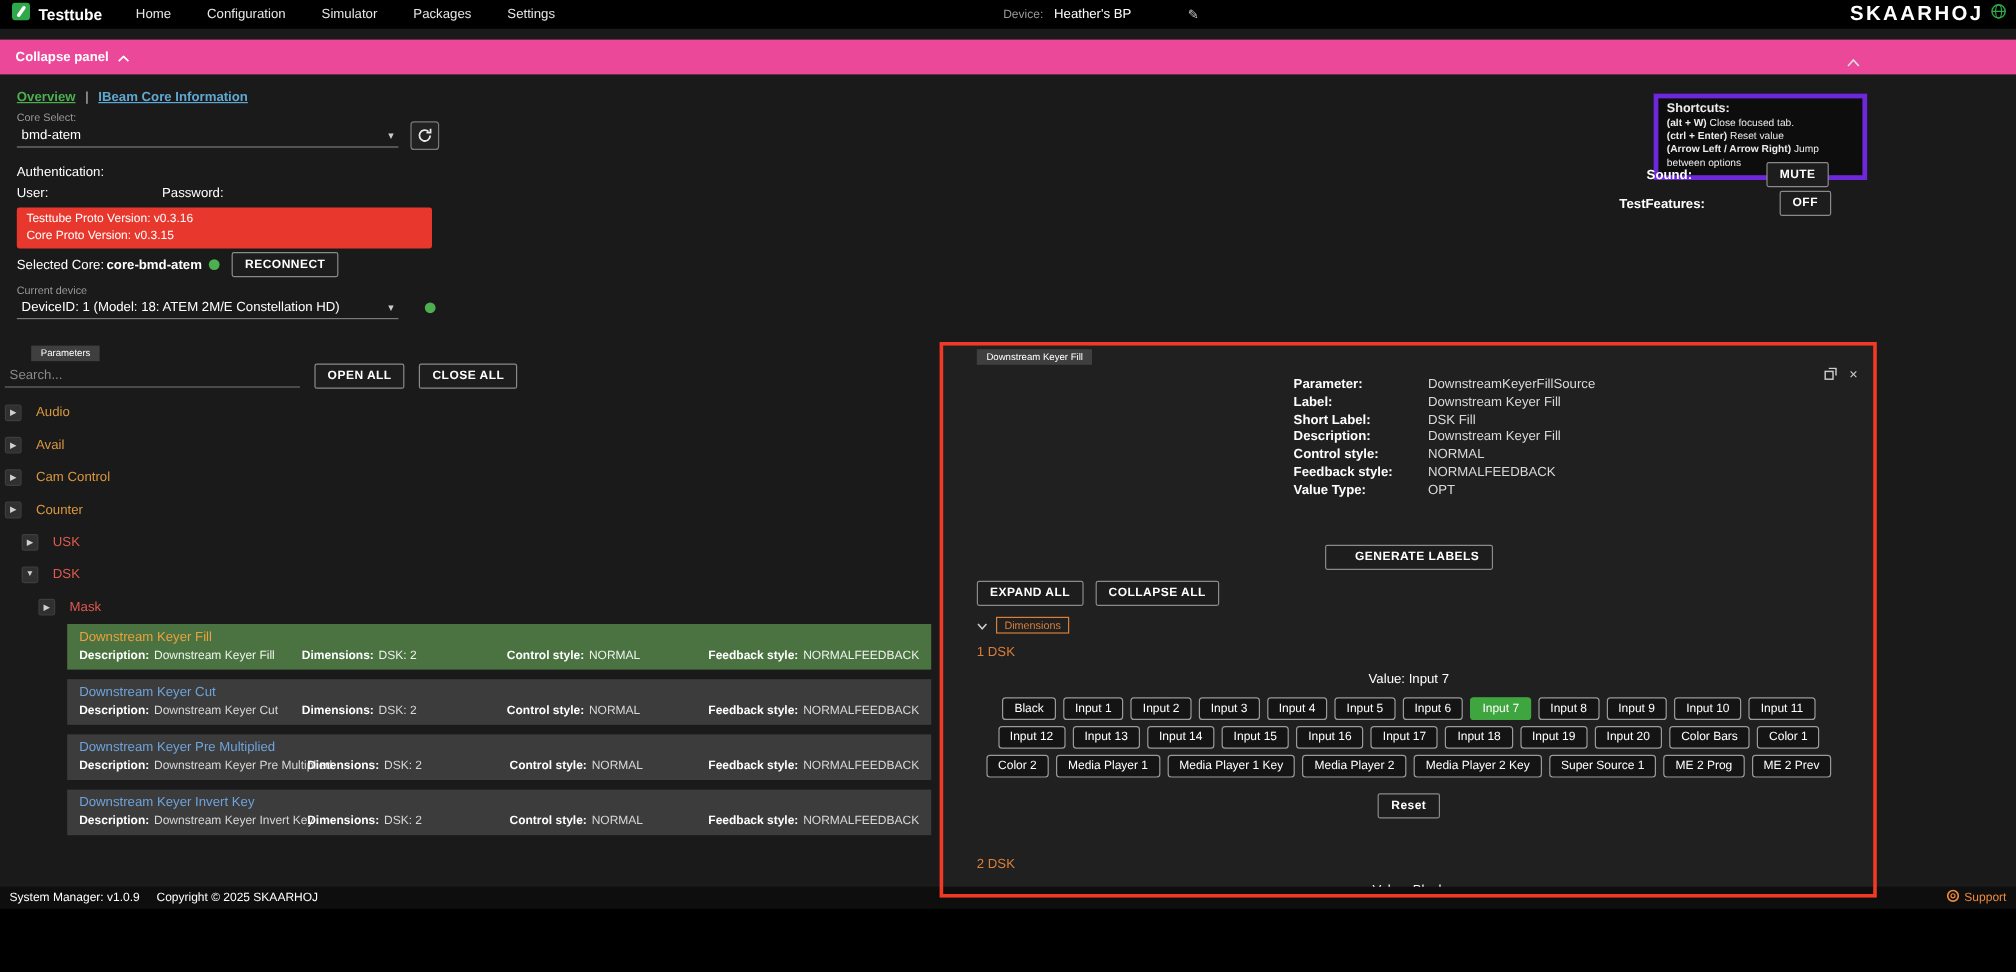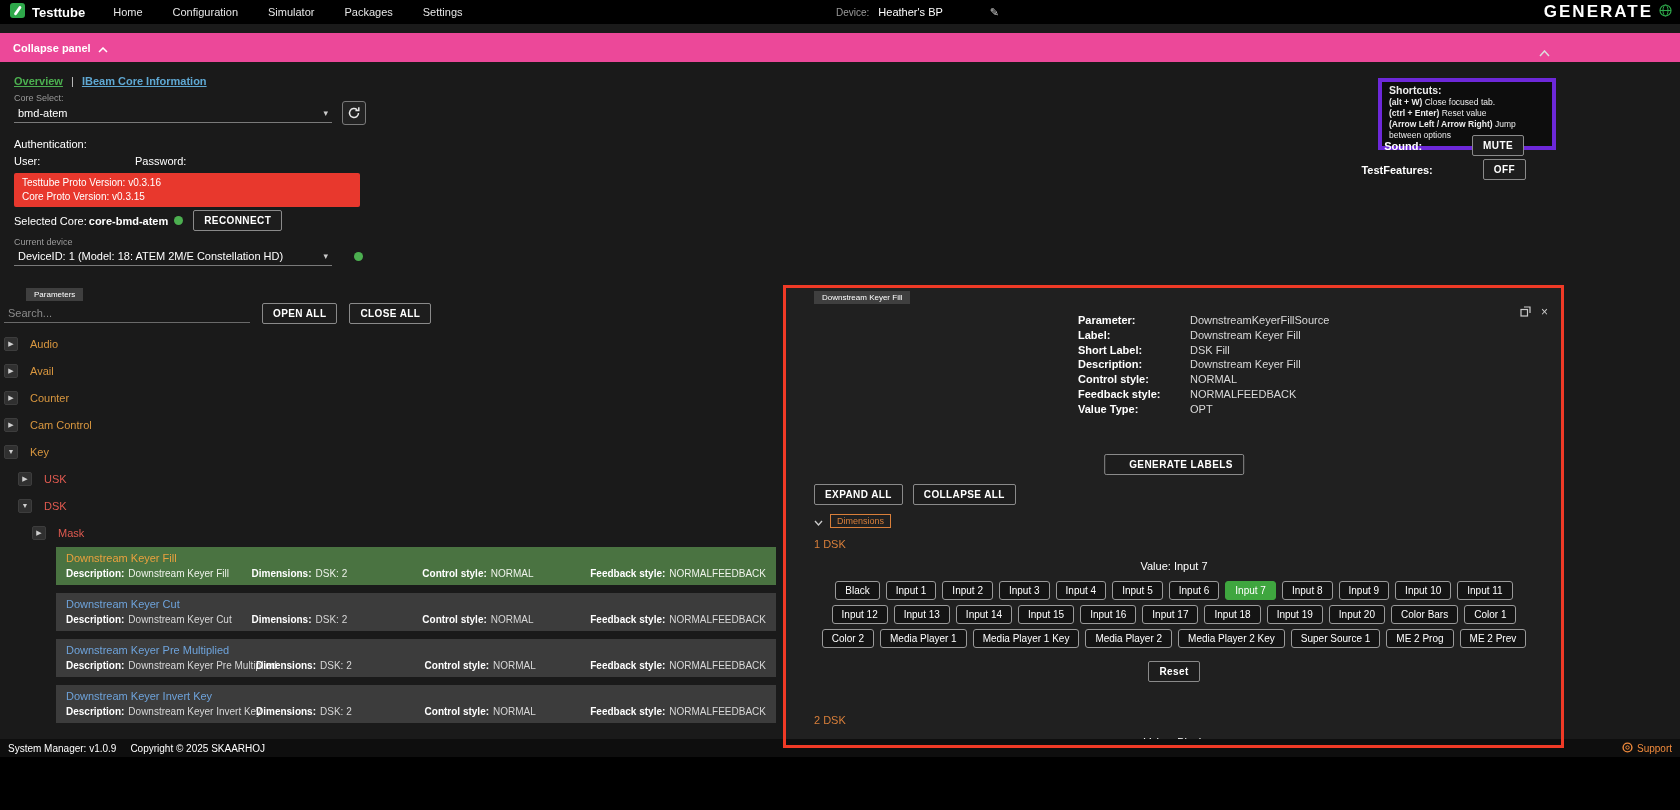--- a/index.html
+++ b/index.html
@@ -52,21 +52,21 @@
   .dot { width:9px; height:9px; border-radius:50%; background:#4caf50; margin-left:6px; }
   .btn { background:#1d1d1d; border:1px solid #8a8a8a; color:#fff; font-size:10px; font-weight:bold; padding:4px 10px; border-radius:2px; font-family:"Liberation Sans",sans-serif; letter-spacing:0.4px; cursor:pointer; white-space:nowrap; }
   .selected-core .btn { margin-left:10px; }
   .current-device-label { top:237px; }
   .device-dot { position:absolute; top:252px; left:348px; }
 
   
   .shortcuts { position:absolute; top:78px; left:1378px; width:178px; border:4px solid #6d28d9; background:#0d0d0d; color:#ececec; font-size:8.5px; line-height:11px; padding:3px 7px 5px; }
   .shortcuts-title { font-size:10.5px; font-weight:bold; margin-bottom:1px; }
   .sc-keys { font-weight:bold; }
-  .hrow { position:absolute; display:flex; align-items:center; }
+  .hrow { position:absolute; display:flex; align-items:center;gap:12px; }
   #sound-row { top:135px; right:156px; }
   #tf-row { top:159px; right:154px; }
   .hlabel { color:#fff; font-size:11px; font-weight:bold; margin-right:50px; }
 
   
   .params { position:absolute; top:288px; left:0; width:778px; height:450px; }
   .panel-tab { position:absolute; background:#3f3f3f; color:#fff; font-size:8px; padding:2px 8px; cursor:pointer; white-space:nowrap;margin-left:24px; }
   .params .panel-tab { top:0; left:2px; }
   .params-toolbar { position:absolute; top:15px; left:4px; display:flex; align-items:center; }
   .search-input { width:246px; background:transparent; border:none; border-bottom:1px solid #6a6a6a; color:#fff; font-size:11px; padding:3px 4px; outline:none; font-family:"Liberation Sans",sans-serif; }
@@ -139,21 +139,21 @@
       <span class="menu-item">Simulator</span>
       <span class="menu-item">Packages</span>
       <span class="menu-item">Settings</span>
     </div>
     <div class="device-group">
       <span class="device-label">Device:</span>
       <span class="device-value">Heather's BP</span>
       <span class="pencil">✎</span>
     </div>
     <div class="skaarhoj">
-      <span class="skaarhoj-text">GENERATE</span>
+      <span class="skaarhoj-text">SKAARHOJ</span>
       <span>
         <svg width="13" height="13" viewBox="0 0 13 13">
             <circle cx="6.5" cy="6.5" r="5.5" fill="none" stroke="#2ea84a" stroke-width="1.2"></circle>
             <ellipse cx="6.5" cy="6.5" rx="2.5" ry="5.5" fill="none" stroke="#2ea84a" stroke-width="1"></ellipse>
             <line x1="1" y1="6.5" x2="12" y2="6.5" stroke="#2ea84a" stroke-width="1"></line>
           </svg>
       </span>
     </div>
   </div>
 
@@ -240,29 +240,25 @@
           <div class="tree-row" style="padding-left: 4px;">
     <span class="tree-toggle">▶</span>
     <span class="tree-label" style="color: rgb(217, 151, 63);">Audio</span>
   </div>
           <div class="tree-row" style="padding-left: 4px;">
     <span class="tree-toggle">▶</span>
     <span class="tree-label" style="color: rgb(217, 151, 63);">Avail</span>
   </div>
           <div class="tree-row" style="padding-left: 4px;">
     <span class="tree-toggle">▶</span>
+    <span class="tree-label" style="color: rgb(217, 151, 63);">Cam Control</span>
+  </div>
+          <div class="tree-row" style="padding-left: 4px;">
+    <span class="tree-toggle">▶</span>
     <span class="tree-label" style="color: rgb(217, 151, 63);">Counter</span>
-  </div>
-          <div class="tree-row" style="padding-left: 4px;">
-    <span class="tree-toggle">▶</span>
-    <span class="tree-label" style="color: rgb(217, 151, 63);">Cam Control</span>
-  </div>
-          <div class="tree-row" style="padding-left: 4px;">
-    <span class="tree-toggle">▼</span>
-    <span class="tree-label" style="color: rgb(217, 151, 63);">Key</span>
   </div>
           <div class="tree-row" style="padding-left: 18px;">
     <span class="tree-toggle">▶</span>
     <span class="tree-label" style="color: rgb(224, 90, 80);">USK</span>
   </div>
           <div class="tree-row" style="padding-left: 18px;">
     <span class="tree-toggle">▼</span>
     <span class="tree-label" style="color: rgb(224, 90, 80);">DSK</span>
   </div>
           <div class="tree-row" style="padding-left: 32px;">

